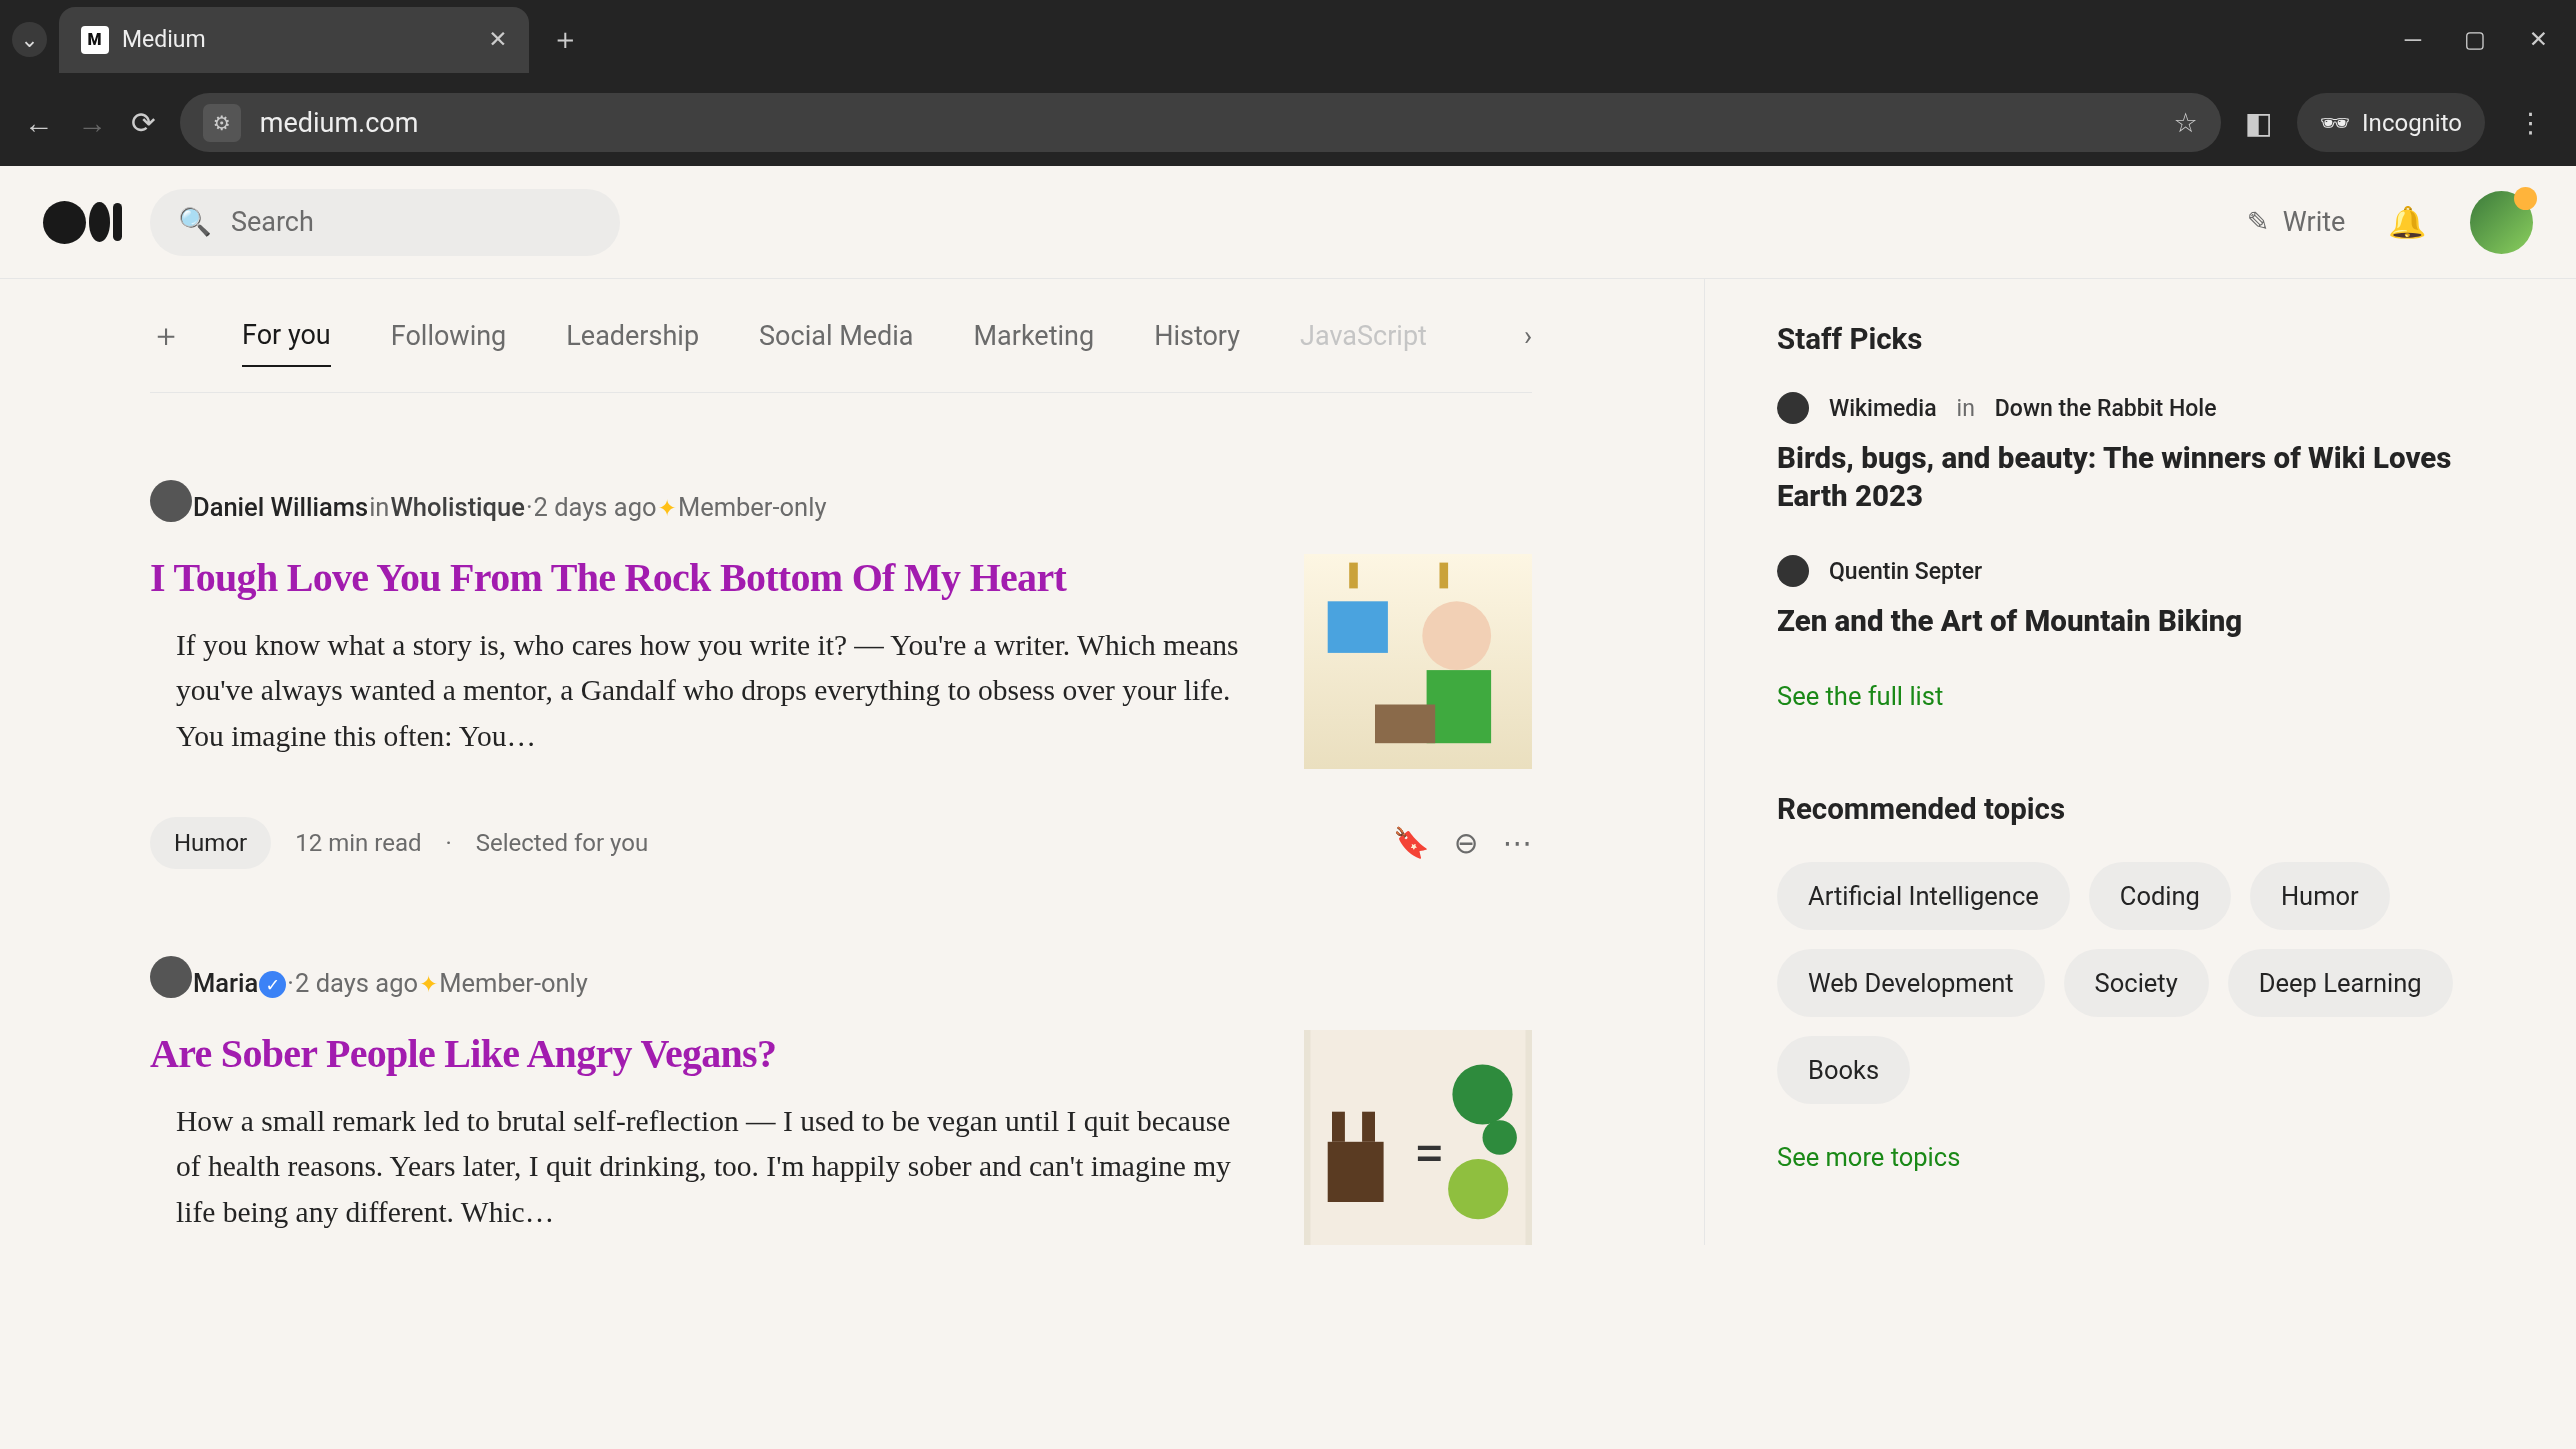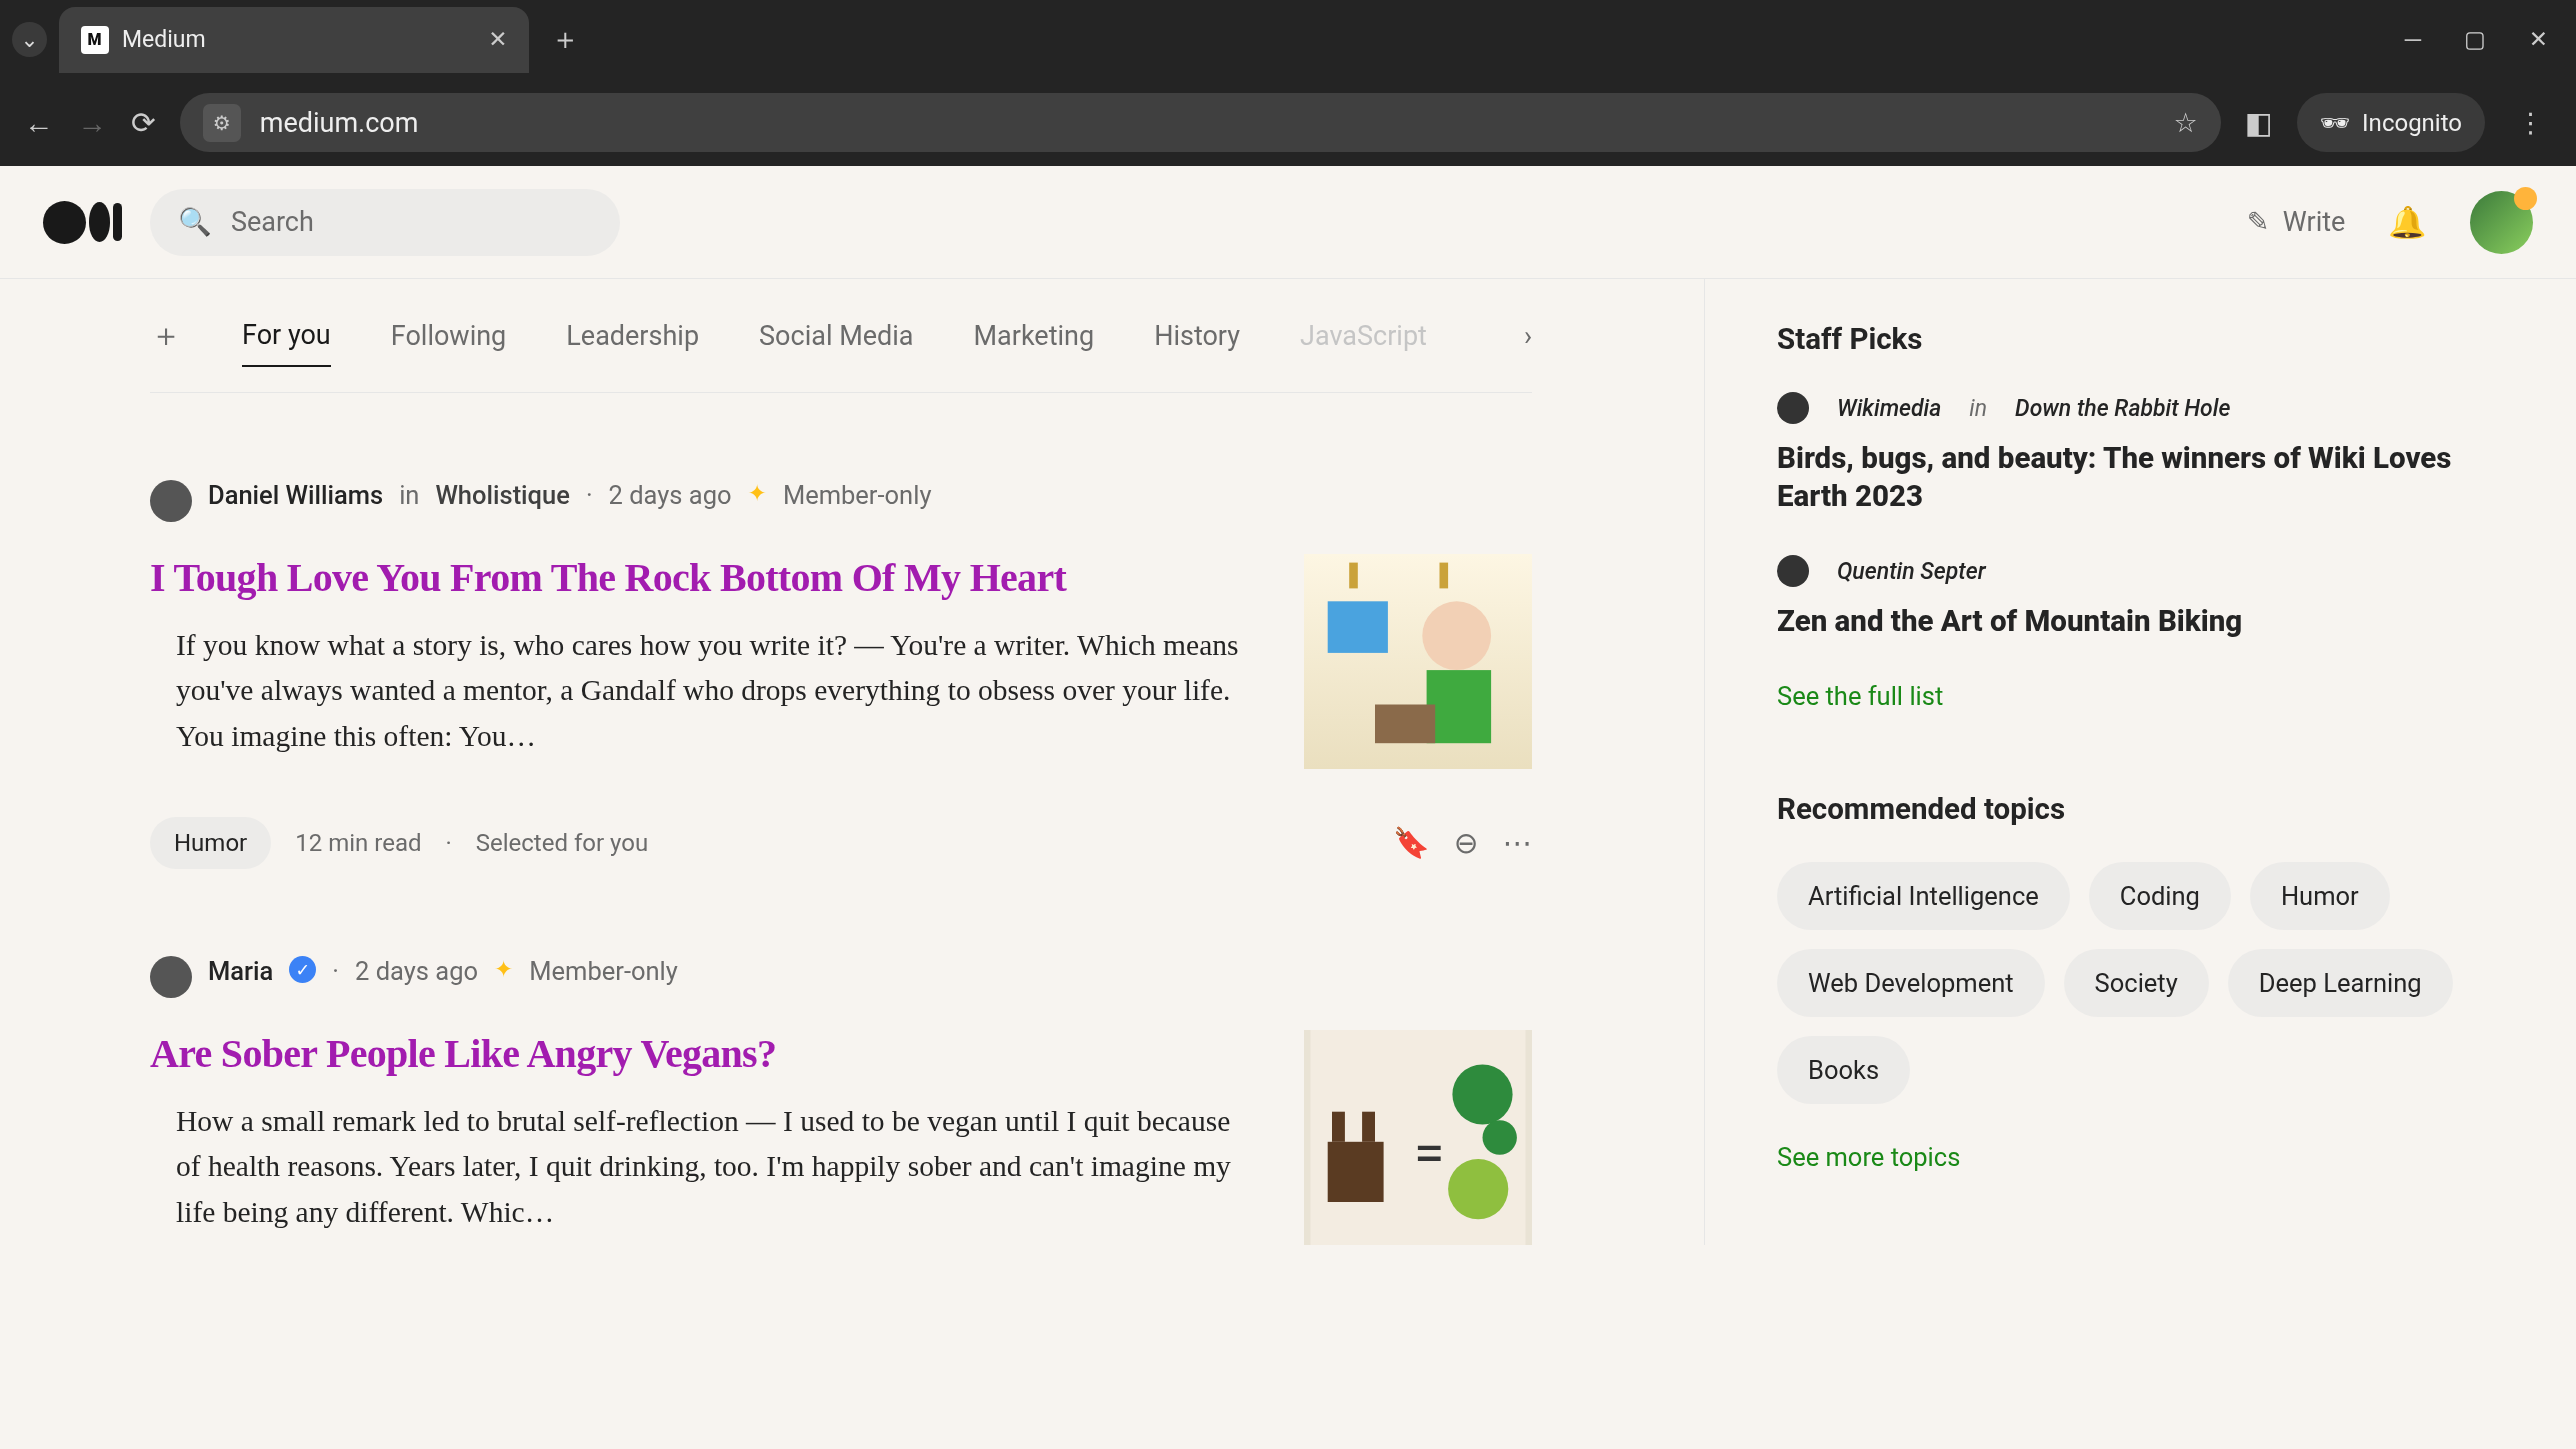--- a/index.html
+++ b/index.html
@@ -45,21 +45,21 @@
   .sidecol { width:859px; border-left:1.3px solid #e6e6e6; padding:43px 43px 0 72px; }
 
   .tabsrow { display:flex; align-items:center; height:114px; gap:60px; color:#6b6b6b; font-size:27px; border-bottom:1.3px solid #e6e6e6; width:1382px; }
   .plus { font-size:32px; color:#6b6b6b; }
   .tabitem { padding:14.8px 0; }
   .tabitem.active { color:#191919; border-bottom:2.7px solid #191919; }
   .tabitem.fade { color:#c5c5c5; }
   .chev { margin-left:auto; color:#6b6b6b; font-size:27px; }
 
   .article { width:1382px; padding-top:87px; }
-  .meta { display:flex; align-items:flex-start; gap:16px; font-size:25.5px; color:#6b6b6b; }
+  .meta { display:flex; align-items:flex-end; gap:1px; font-size:25.5px; color:#6b6b6b; }
   .meta .av { width:42px; height:42px; border-radius:50%; background:#555; }
   .meta .author { color:#242424; font-weight:500; }
   .meta .pub { color:#404040; font-weight:500; }
   .meta .star { color:#ffc017; font-size:23px; }
   .verified { display:inline-flex; width:27px; height:27px; border-radius:50%; background:#3b82f6; color:#fff; align-items:center; justify-content:center; font-size:17.4px; }
   .artbody { display:flex; gap:54px; margin-top:32px; }
   .arttxt { flex:1; }
   .arttitle { font-size:40px; font-weight:800; color:#a21caf; margin-bottom:21.5px; font-family: Liberation Serif, serif; letter-spacing:-0.7px; }
   .artdesc { font-size:29.5px; color:#242424; line-height:1.55; font-family: Georgia, serif; margin-left: 26px; }
   .thumb { width:228px; height:215px; background:#e9e3d5; display:flex; align-items:center; justify-content:center; font-size:54px; }
@@ -67,21 +67,21 @@
   .thumb svg { width:100%; height:100%; }
 
   .artfoot { display:flex; align-items:center; gap:24px; margin-top:48px; color:#6b6b6b; font-size:24px; }
   .chip { background:#ecebe9; border-radius:27px; padding:12px 24px; color:#242424; }
   .spacer { flex:1; }
   .iconbtn { font-size:29.5px; color:#6b6b6b; }
 
   
   .sidehdr { font-size:29.5px; font-weight:700; margin-bottom:36px; }
   .pick { margin-bottom:40px; }
-  .pickmeta { display:flex; align-items:center; gap:28px; font-size:23px; color:#242424; margin-bottom:14.8px;font-style:italic; }
+  .pickmeta { display:flex; align-items:center; gap:20px; font-size:23px; color:#242424; margin-bottom:14.8px; }
   .pickmeta .pub { font-weight:500; }
   .pickmeta .in { color:#6b6b6b; }
   .pav { width:32px; height:32px; border-radius:50%; background:#333; }
   .picktitle { font-size:29.5px; font-weight:800; line-height:1.3; }
   .link { color:#1a8917; font-size:25.5px; margin-top:6.7px; }
   .topics { margin-top:81px; }
   .topicwrap { display:flex; flex-wrap:wrap; gap:19px; margin-top:32px; }
   .tchip { background:#ecebe9; border-radius:40px; padding:19px 31px; font-size:25.5px; color:#242424; }
 </style>
 </head>

